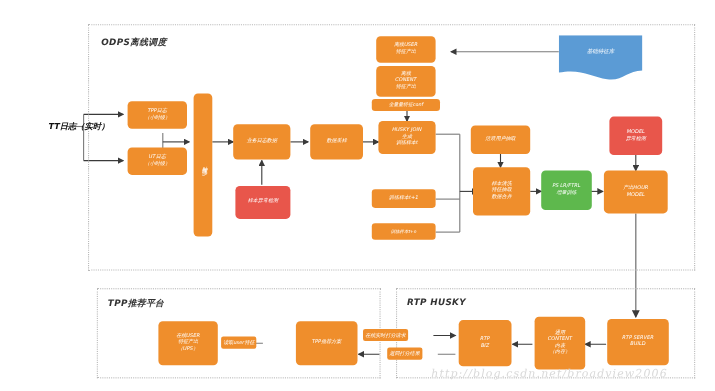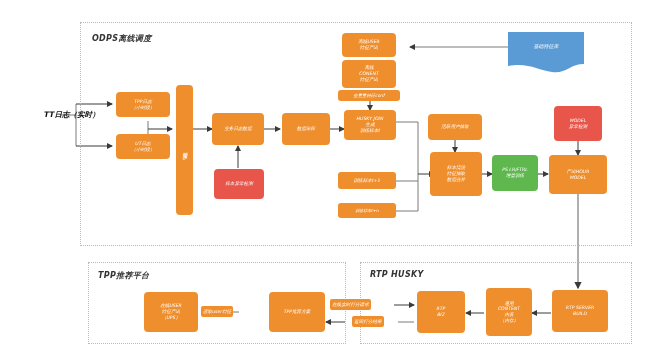--- a/index.html
+++ b/index.html
@@ -161,14 +161,15 @@
 
   <div class="node orange" style="left:417px;top:291px;width:48px;height:42px;white-space:pre-line;">RTP
 BIZ</div>
   <div class="node orange" style="left:486px;top:288px;width:46px;height:48px;white-space:pre-line;">通用
 CONTENT
 内表
 （内存）</div>
   <div class="node orange" style="left:552px;top:290px;width:56px;height:42px;white-space:pre-line;">RTP SERVER
 BUILD</div>
 
+  <div class="watermark" style="left:392px;top:335px;">http://blog.csdn.net/broadview2006</div>
 
 </div>
 
 </body></html>

